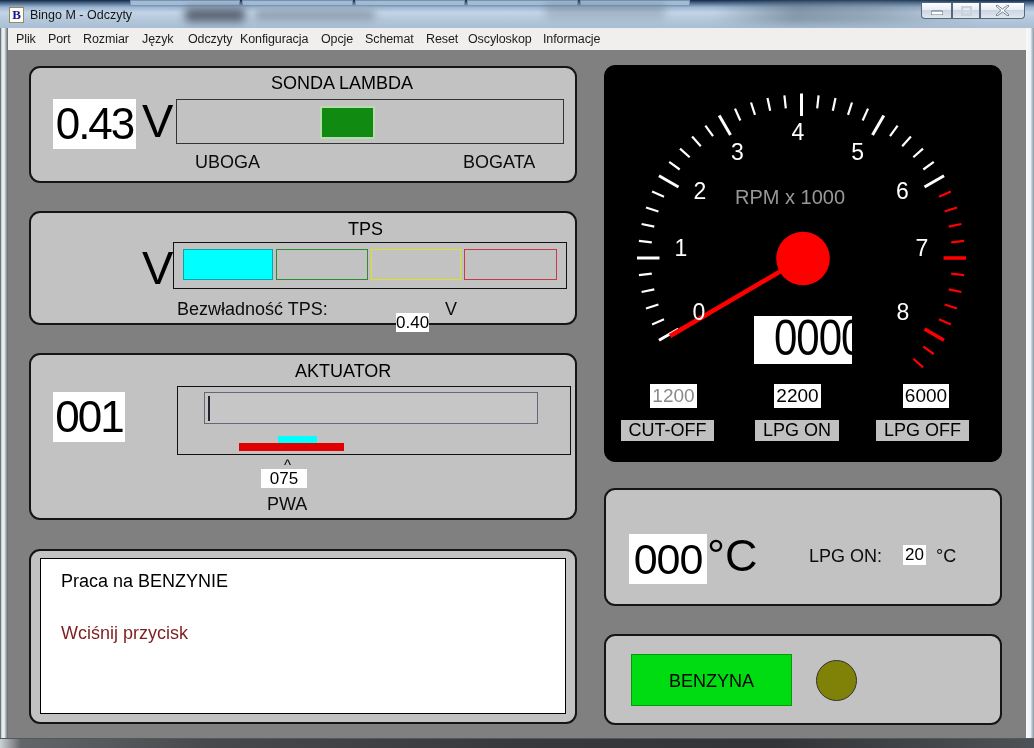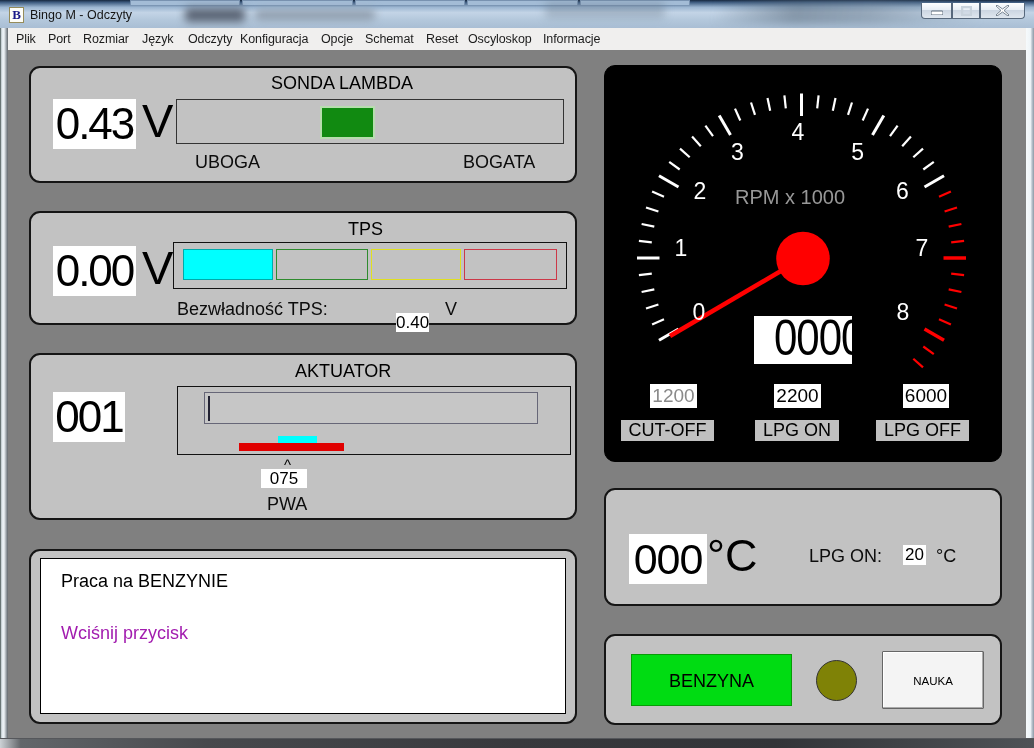--- a/index.html
+++ b/index.html
@@ -103,21 +103,20 @@
   <div style="position:absolute; left:111px; top:25px; font-size:47px; color:#000;">V</div>
   <div style="position:absolute; left:145px; top:31px; width:388px; height:45px; background:#c2c2c2; border:1px solid #333;">
     <div style="position:absolute; left:145px; top:8px; width:51px; height:29px; background:#118a11; box-shadow:0 0 0 2px rgba(180,228,170,0.8);"></div>
   </div>
   <div class="lbl" style="left:164px; top:84px;">UBOGA</div>
   <div class="lbl" style="left:432px; top:84px;">BOGATA</div>
 </div>
 
 <div id="p2" class="panel">
   <div class="ptitle" style="left:317px; top:6px;">TPS</div>
-  <div class="wbox bignum" style="left:22px; top:33px; width:83px; height:50px;">0.00</div>
   <div style="position:absolute; left:111px; top:27px; font-size:47px; color:#000;">V</div>
   <div style="position:absolute; left:142px; top:29px; width:394px; height:47px; background:#c2c2c2; border:1px solid #111;">
     <div style="position:absolute; left:9px; top:6px; width:90px; height:31px; background:#00ffff; border:1px solid #0aa;"></div>
     <div style="position:absolute; left:102px; top:6px; width:92px; height:31px; border:1px solid #2e8b2e;"></div>
     <div style="position:absolute; left:197px; top:6px; width:90px; height:31px; border:1px solid #e0e020;"></div>
     <div style="position:absolute; left:290px; top:6px; width:93px; height:31px; border:1px solid #cc3848;"></div>
   </div>
   <div class="lbl" style="left:146px; top:86px;">Bezwładność TPS:</div>
   <div class="wbox" style="left:365px; top:100px; width:33px; height:19px; font-size:17px; line-height:19px;">0.40</div>
   <div class="lbl" style="left:414px; top:86px;">V</div>
@@ -134,21 +133,21 @@
     <div style="position:absolute; left:61px; top:56px; width:105px; height:8px; background:#e00000;"></div>
   </div>
   <div style="position:absolute; left:253px; top:101px; font-size:15px;">^</div>
   <div class="wbox" style="left:230px; top:114px; width:46px; height:19px; font-size:17px; line-height:19px;">075</div>
   <div class="lbl" style="left:236px; top:139px;">PWA</div>
 </div>
 
 <div id="p4" class="panel">
   <div id="msgbox">
     <div style="position:absolute; left:20px; top:12px; color:#000;">Praca na BENZYNIE</div>
-    <div style="position:absolute; left:20px; top:64px; color:#a21caf;">Wciśnij przycisk</div>
+    <div style="position:absolute; left:20px; top:64px; color:#7f1d1d;">Wciśnij przycisk</div>
   </div>
 </div>
 
 <div id="gauge" class="panel">
 <svg width="396" height="395" viewBox="0 0 396 395" style="position:absolute; left:0; top:0;">
 <g font-family="Liberation Sans,sans-serif">
 <line x1="59.0" y1="253.2" x2="47.1" y2="258.5" stroke="#fff" stroke-width="2.2"></line>
 <line x1="53.4" y1="238.5" x2="41.0" y2="242.5" stroke="#fff" stroke-width="2.2"></line>
 <line x1="49.3" y1="223.3" x2="36.6" y2="226.0" stroke="#fff" stroke-width="2.2"></line>
 <line x1="46.8" y1="207.7" x2="33.9" y2="209.1" stroke="#fff" stroke-width="2.2"></line>
@@ -220,14 +219,13 @@
   <div class="wbox" style="left:23px; top:44px; width:78px; height:50px; font-size:43px; letter-spacing:-1px; line-height:50px;">000</div>
   <div style="position:absolute; left:101px; top:40px; font-size:45px;">°C</div>
   <div class="lbl" style="left:203px; top:56px;">LPG ON:</div>
   <div class="wbox" style="left:297px; top:55px; width:23px; height:20px; font-size:17px; line-height:20px;">20</div>
   <div class="lbl" style="left:330px; top:56px;">°C</div>
 </div>
 
 <div id="pbot" class="panel">
   <div style="position:absolute; left:25px; top:18px; width:161px; height:52px; background:#00dc12; border:1px solid #089b08; text-align:center; font-size:18px; line-height:52px;">BENZYNA</div>
   <div style="position:absolute; left:210px; top:24px; width:41px; height:41px; border-radius:50%; background:#7f8206; border:1px solid #333;"></div>
-  <div style="position:absolute; left:276px; top:15px; width:102px; height:58px; background:#f4f4f4; border:1px solid #666; box-shadow:inset -1px -1px 0 #aaa, inset 1px 1px 0 #fff; border-radius:1px; text-align:center; font-size:11.5px; line-height:58px;">NAUKA</div>
 </div>
 
 </body></html>

